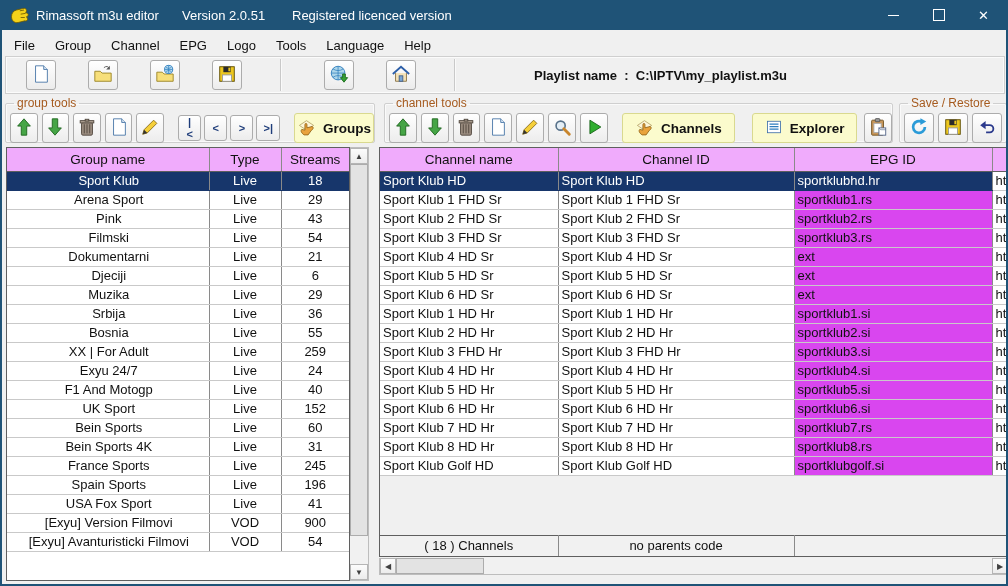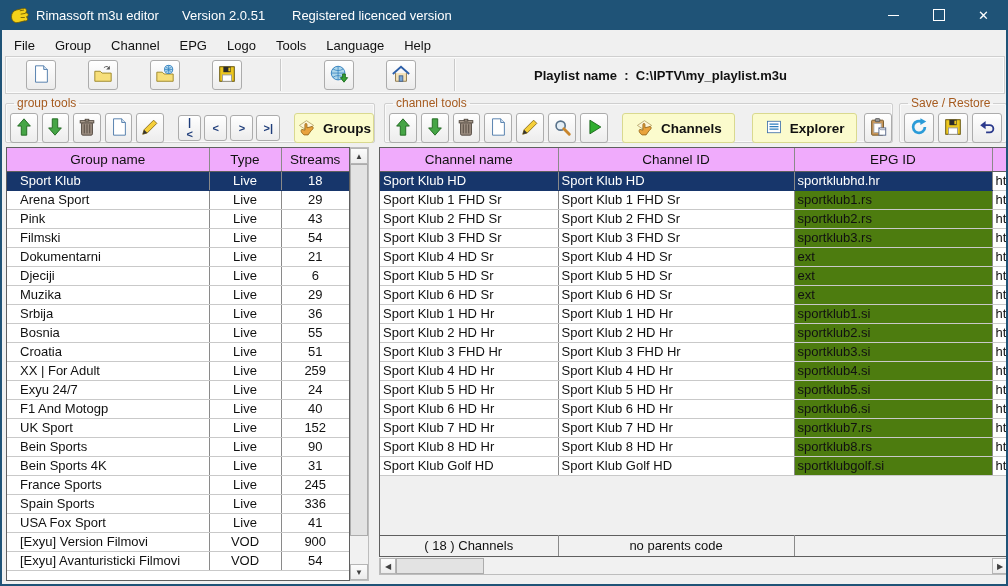--- a/index.html
+++ b/index.html
@@ -46,39 +46,39 @@
     display:flex;align-items:center;justify-content:center;gap:7px;font-size:13.5px;font-weight:bold;color:#111;cursor:default;}
   
   .panel-left{position:absolute;left:4px;top:147px;width:363px;height:434px;display:flex;}
   .groups-wrap{width:344px;box-sizing:border-box;border:1px solid #5F5F5F;background:#fff;display:flex;flex-direction:column;}
   table.grid{border-collapse:collapse;table-layout:fixed;font-size:13px;width:100%;}
   table.grid th{height:21px;box-sizing:content-box;background:#f0abfc;font-weight:normal;font-size:13.5px;
     border-right:1px solid #8A8A8A;border-bottom:1px solid #5F5F5F;overflow:hidden;white-space:nowrap;}
   table.grid td{height:16px;line-height:16px;border-right:1px solid #8A8A8A;border-bottom:1px solid #C9C9C9;
     overflow:hidden;white-space:nowrap;background:#fff;}
   table.grid th:last-child, table.grid td:last-child{border-right:none;}
-  .groups td:first-child{padding-left:13px;}
+  .groups td:first-child{padding-left:3px;text-align:center;}
   .groups td:nth-child(2),.groups td:nth-child(3){text-align:center;margin-left:35px;}
   .groups tr.selected td{background:var(--selection,#17366B);color:#fff;border-bottom-color:var(--selection,#17366B);}
   table.foot td{height:18px;line-height:18px;background:#F1F1F1;text-align:center;border-top:1px solid #5F5F5F;
     border-right:1px solid #8A8A8A;border-bottom:none;}
   table.foot td:last-child{border-right:none;}
   
   .vscroll{width:19px;height:434px;box-sizing:border-box;position:relative;background:#F1F1F1;border:1px solid #BDBDBD;border-left:none;}
   .sbtn{position:absolute;left:0;right:0;height:16px;background:linear-gradient(#FCFCFC,#ECECEC);border:1px solid #B5B5B5;
     display:flex;align-items:center;justify-content:center;font-size:8px;color:#404040;box-sizing:border-box;}
   .vscroll .up{top:0;}
   .vscroll .down{bottom:0;}
   .vscroll .thumb{position:absolute;top:16px;height:372px;left:0;right:0;background:#E3E3E3;border:1px solid #ACACAC;box-sizing:border-box;}
   .panel-right{position:absolute;left:377px;top:147px;width:630px;}
   .channels-wrap{box-sizing:border-box;border:1px solid #5F5F5F;background:#F0F0F0;height:410px;display:flex;flex-direction:column;}
   .channels-clip{height:328px;overflow:hidden;background:#fff;}
   table.channels{width:810px;}
   .channels td{padding-left:3px;}
-  .channels td:nth-child(3){background:#4d7c0f;}
+  .channels td:nth-child(3){background:#d946ef;}
   .channels td:nth-child(4){background:#fff;}
   .channels tr.selected td:nth-child(-n+3){background:var(--selection,#17366B);color:#fff;border-bottom-color:var(--selection,#17366B);}
   .filler{flex:1;background:#F0F0F0;}
   .hscroll{height:17px;box-sizing:border-box;position:relative;background:#F1F1F1;border:1px solid #BDBDBD;border-top:none;margin-top:1px;}
   .hbtn{position:absolute;top:0;bottom:0;width:16px;background:linear-gradient(#FCFCFC,#ECECEC);border:1px solid #B5B5B5;
     display:flex;align-items:center;justify-content:center;font-size:8px;color:#404040;box-sizing:border-box;}
   .hscroll .left{left:0;}
   .hscroll .right{right:0;}
   .hscroll .thumb{position:absolute;left:16px;width:88px;top:0;bottom:0;background:#E3E3E3;border:1px solid #ACACAC;box-sizing:border-box;}
 </style>
@@ -367,25 +367,20 @@
               <td>Srbija</td>
               <td>Live</td>
               <td>36</td>
             </tr>
             <tr>
               <td>Bosnia</td>
               <td>Live</td>
               <td>55</td>
             </tr>
             <tr>
-              <td>Croatia</td>
-              <td>Live</td>
-              <td>51</td>
-            </tr>
-            <tr>
               <td>XX | For Adult</td>
               <td>Live</td>
               <td>259</td>
             </tr>
             <tr>
               <td>Exyu 24/7</td>
               <td>Live</td>
               <td>24</td>
             </tr>
             <tr>
@@ -394,36 +389,36 @@
               <td>40</td>
             </tr>
             <tr>
               <td>UK Sport</td>
               <td>Live</td>
               <td>152</td>
             </tr>
             <tr>
               <td>Bein Sports</td>
               <td>Live</td>
-              <td>90</td>
+              <td>60</td>
             </tr>
             <tr>
               <td>Bein Sports 4K</td>
               <td>Live</td>
               <td>31</td>
             </tr>
             <tr>
               <td>France Sports</td>
               <td>Live</td>
               <td>245</td>
             </tr>
             <tr>
               <td>Spain Sports</td>
               <td>Live</td>
-              <td>336</td>
+              <td>196</td>
             </tr>
             <tr>
               <td>USA Fox Sport</td>
               <td>Live</td>
               <td>41</td>
             </tr>
             <tr>
               <td>[Exyu] Version Filmovi</td>
               <td>VOD</td>
               <td>900</td>

